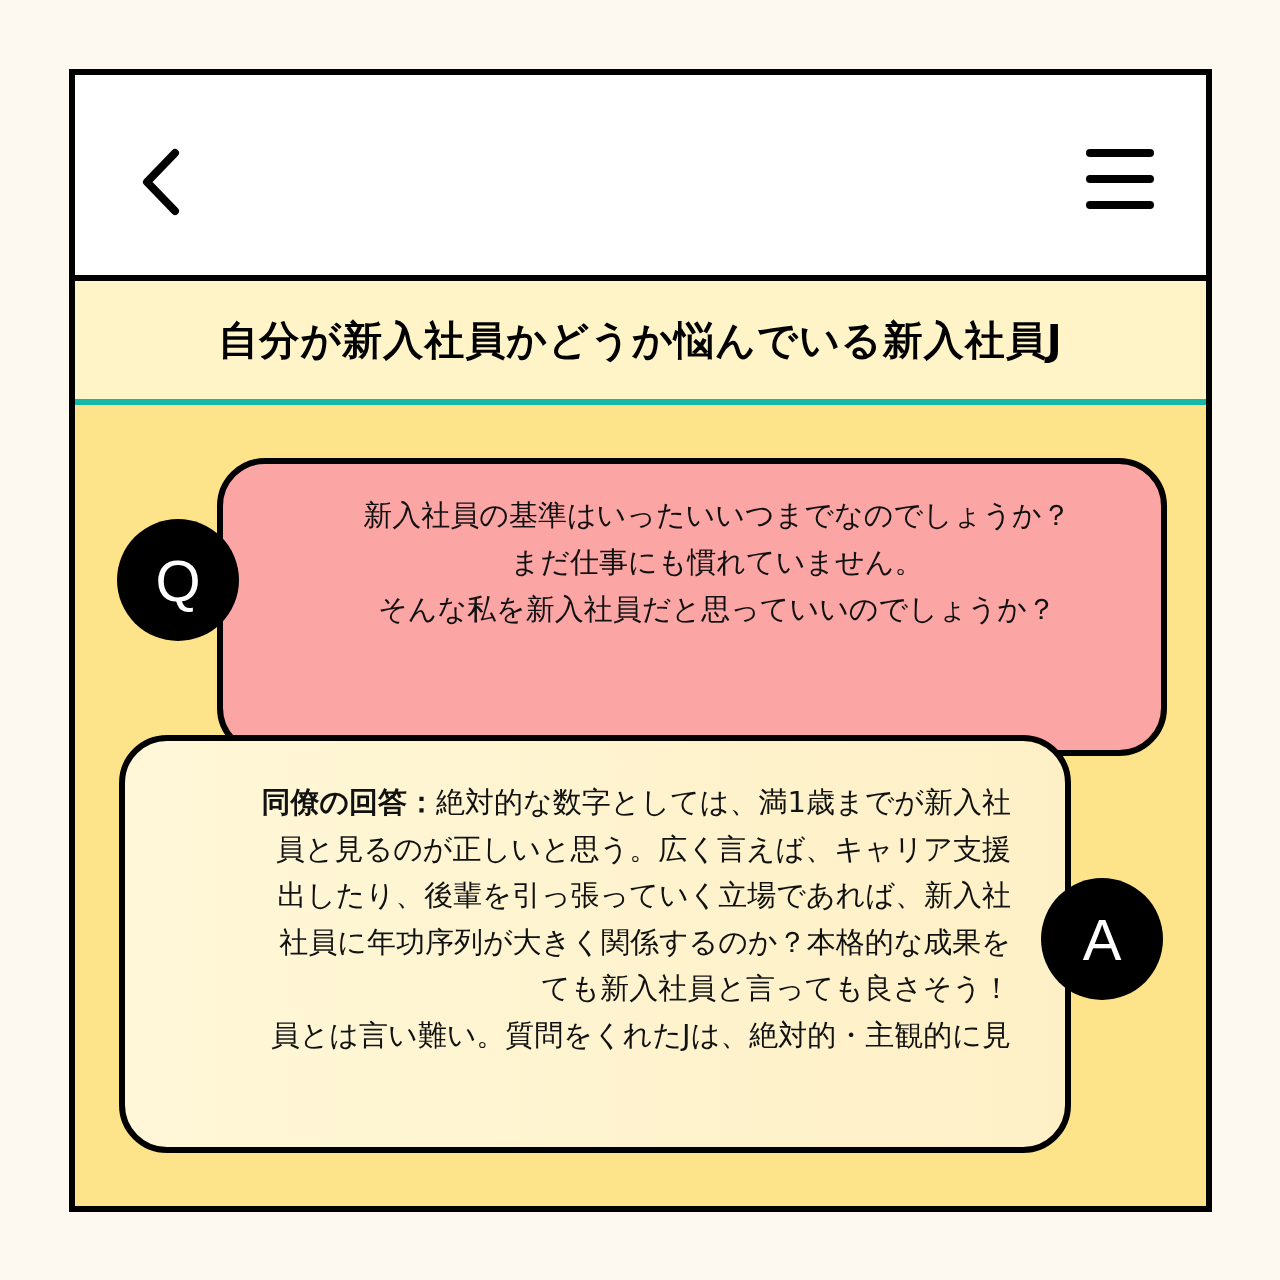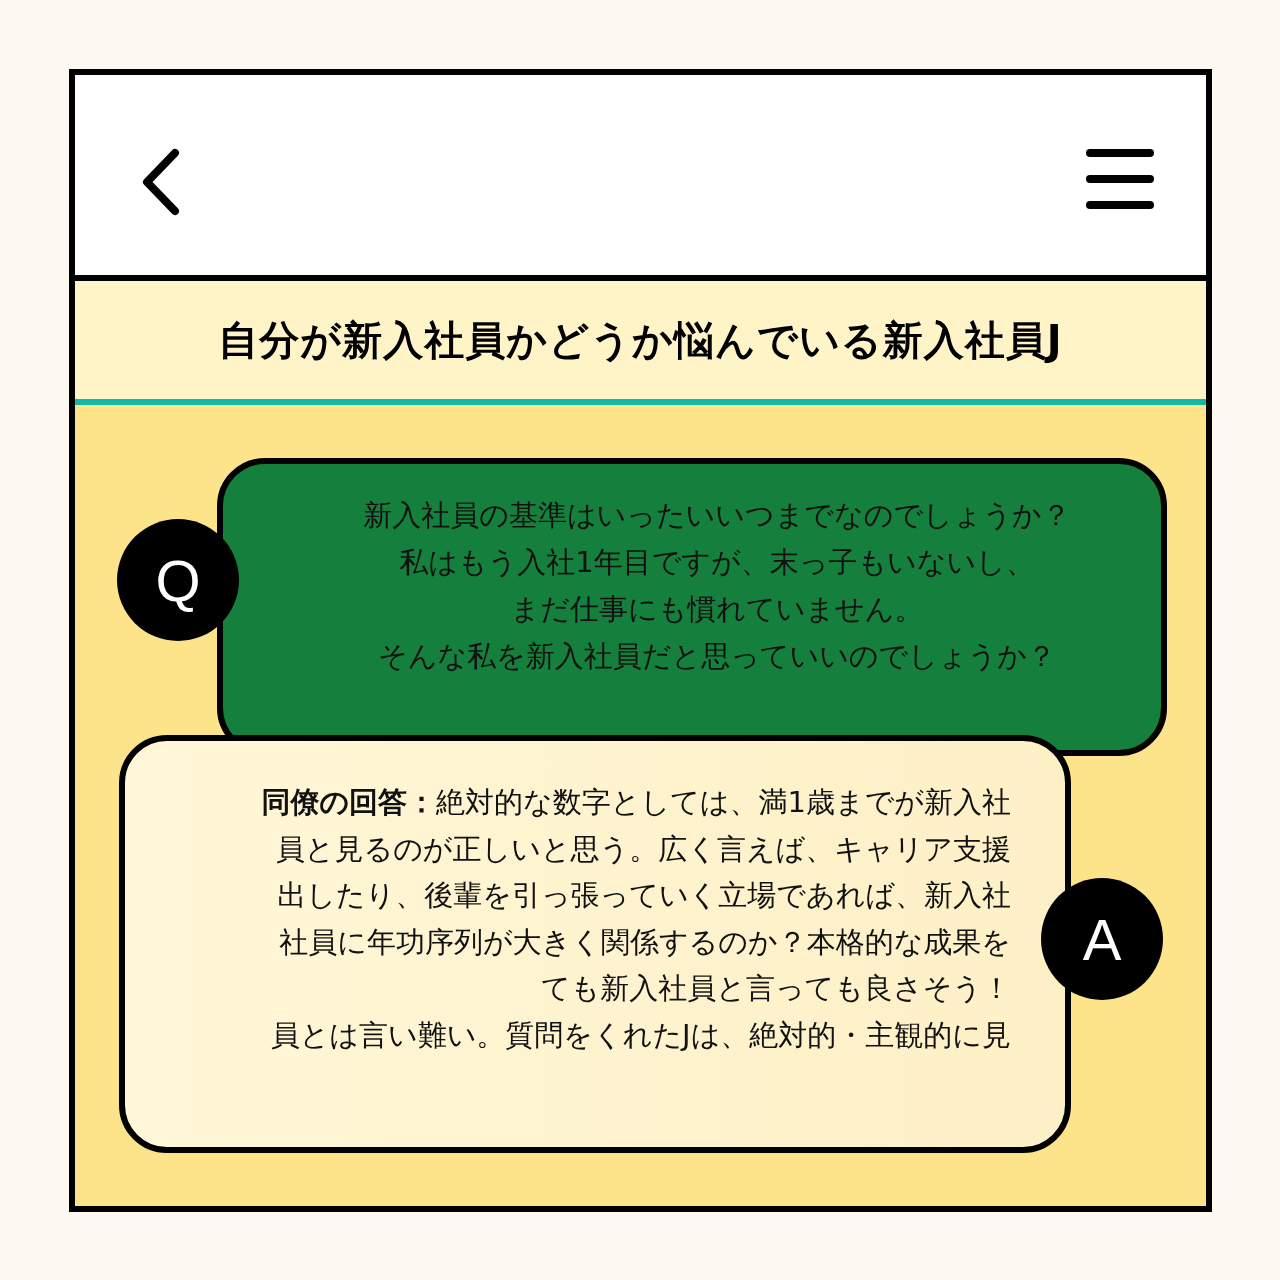--- a/index.html
+++ b/index.html
@@ -59,21 +59,21 @@
     }
     .bubble {
       position: absolute;
       box-sizing: border-box;
       border: 6px solid #000;
       border-radius: 48px;
     }
     .q-bubble {
       left: 142px; top: 383px;
       width: 950px; height: 298px;
-      background: #15803d;
+      background: #fca5a5;
     }
     .q-text {
       position: absolute; left: 70px; right: 20px; top: 28px;
       text-align: center;
       font-size: 29px; line-height: 47px; color: #111;
       white-space: nowrap;
     }
     .a-bubble {
       left: 44px; top: 660px;
       width: 952px; height: 418px;
@@ -114,21 +114,20 @@
     </div>
   </div>
 
   <div class="subheader">
     <div class="subtitle">自分が新入社員かどうか悩んでいる新入社員J</div>
   </div>
 
   <div class="bubble q-bubble">
     <div class="q-text">
       <div>新入社員の基準はいったいいつまでなのでしょうか？</div>
-      <div>私はもう入社1年目ですが、末っ子もいないし、</div>
       <div>まだ仕事にも慣れていません。</div>
       <div>そんな私を新入社員だと思っていいのでしょうか？</div>
     </div>
   </div>
   <div class="badge badge-q">Q</div>
 
   <div class="bubble a-bubble">
     <div class="a-text">
       <span class="line"><span class="lbl">同僚の回答：</span><span>絶対的な数字としては、満1歳までが新入社</span></span>
       <span class="line">員と見るのが正しいと思う。広く言えば、キャリア支援</span>

